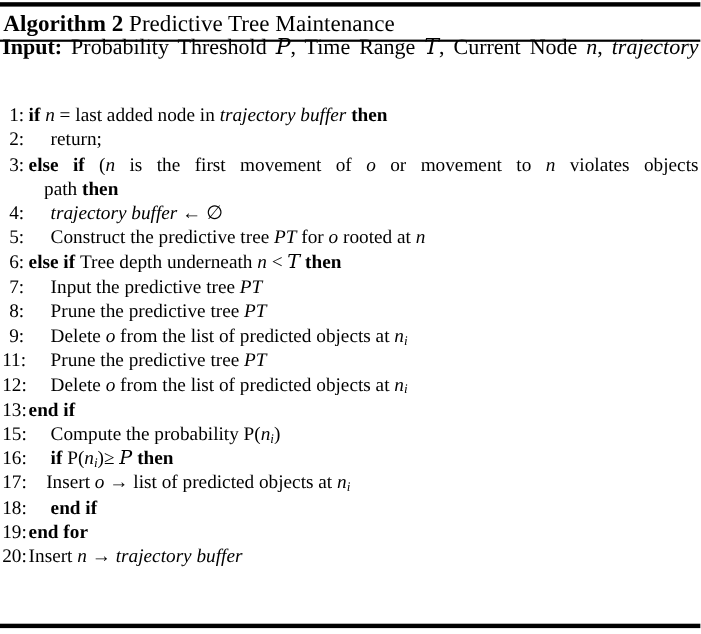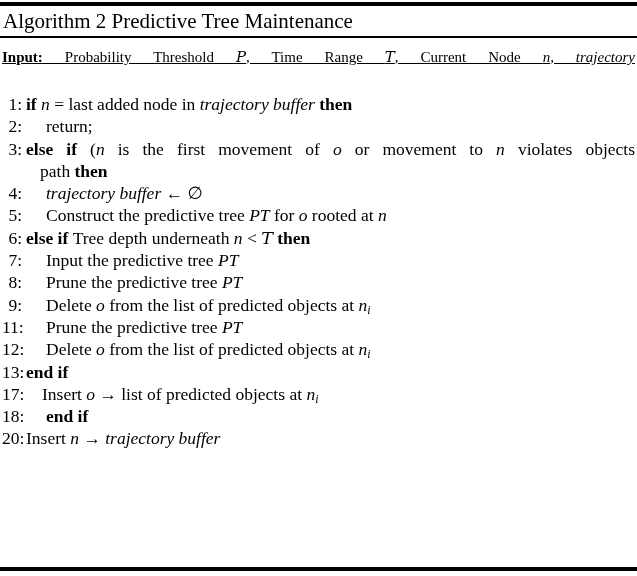--- a/index.html
+++ b/index.html
@@ -18,29 +18,28 @@
   .rule-bottom { top: 567px; height: 4px; }
 
   .title-row {
     position: absolute;
     left: 3px; top: 8px;
     width: 630px;
     font-size: 21px;
     line-height: 26px;
     white-space: nowrap;
   }
-  .title-bold { font-weight: normal; }
+  .title-bold { font-weight: bold; }
 
   .input-block {
     position: absolute;
-    left: 2px; top: 46px;
+    left: 2px; top: 31px;
     width: 633px;
-    font-size: 15px;
+    font-size: 20px;
     line-height: 22.3px;
-    text-decoration: underline;
   }
 
   .alg-block {
     position: absolute;
     left: 2px; top: 93px;
     width: 633px;
     font-size: 17.5px;
   }
   .alg-row {
     display: flex;
@@ -130,26 +129,38 @@
       </div>
       <div class="alg-row">
         <span class="num">12:</span>
         <div class="content" style="margin-left: 24px;"><span class="s-r">Delete </span><span class="s-i">o</span><span class="s-r"> from the list of predicted objects at </span><span class="s-i">n</span><span class="s-u">i</span></div>
       </div>
       <div class="alg-row">
         <span class="num">13:</span>
         <div class="content" style="margin-left: 4px;"><span class="s-b">end if</span></div>
       </div>
       <div class="alg-row">
+        <span class="num">15:</span>
+        <div class="content" style="margin-left: 24px;"><span class="s-r">Compute the probability P(</span><span class="s-i">n</span><span class="s-u">i</span><span class="s-r">)</span></div>
+      </div>
+      <div class="alg-row">
+        <span class="num">16:</span>
+        <div class="content" style="margin-left: 24px;"><span class="s-b">if </span><span class="s-r">P(</span><span class="s-i">n</span><span class="s-u">i</span><span class="s-r">)≥ </span><span class="s-c">P</span><span class="s-b"> then</span></div>
+      </div>
+      <div class="alg-row">
         <span class="num">17:</span>
         <div class="content" style="margin-left: 20px;"><span class="s-r">Insert </span><span class="s-i">o</span><span class="s-r"> → list of predicted objects at </span><span class="s-i">n</span><span class="s-u">i</span></div>
       </div>
       <div class="alg-row">
         <span class="num">18:</span>
         <div class="content" style="margin-left: 24px;"><span class="s-b">end if</span></div>
+      </div>
+      <div class="alg-row">
+        <span class="num">19:</span>
+        <div class="content" style="margin-left: 4px;"><span class="s-b">end for</span></div>
       </div>
       <div class="alg-row">
         <span class="num">20:</span>
         <div class="content" style="margin-left: 4px;"><span class="s-r">Insert </span><span class="s-i">n</span><span class="s-r"> → </span><span class="s-i">trajectory buffer</span></div>
       </div>
     </div>
 
   <div class="rule rule-bottom"></div>
 </div>
 

